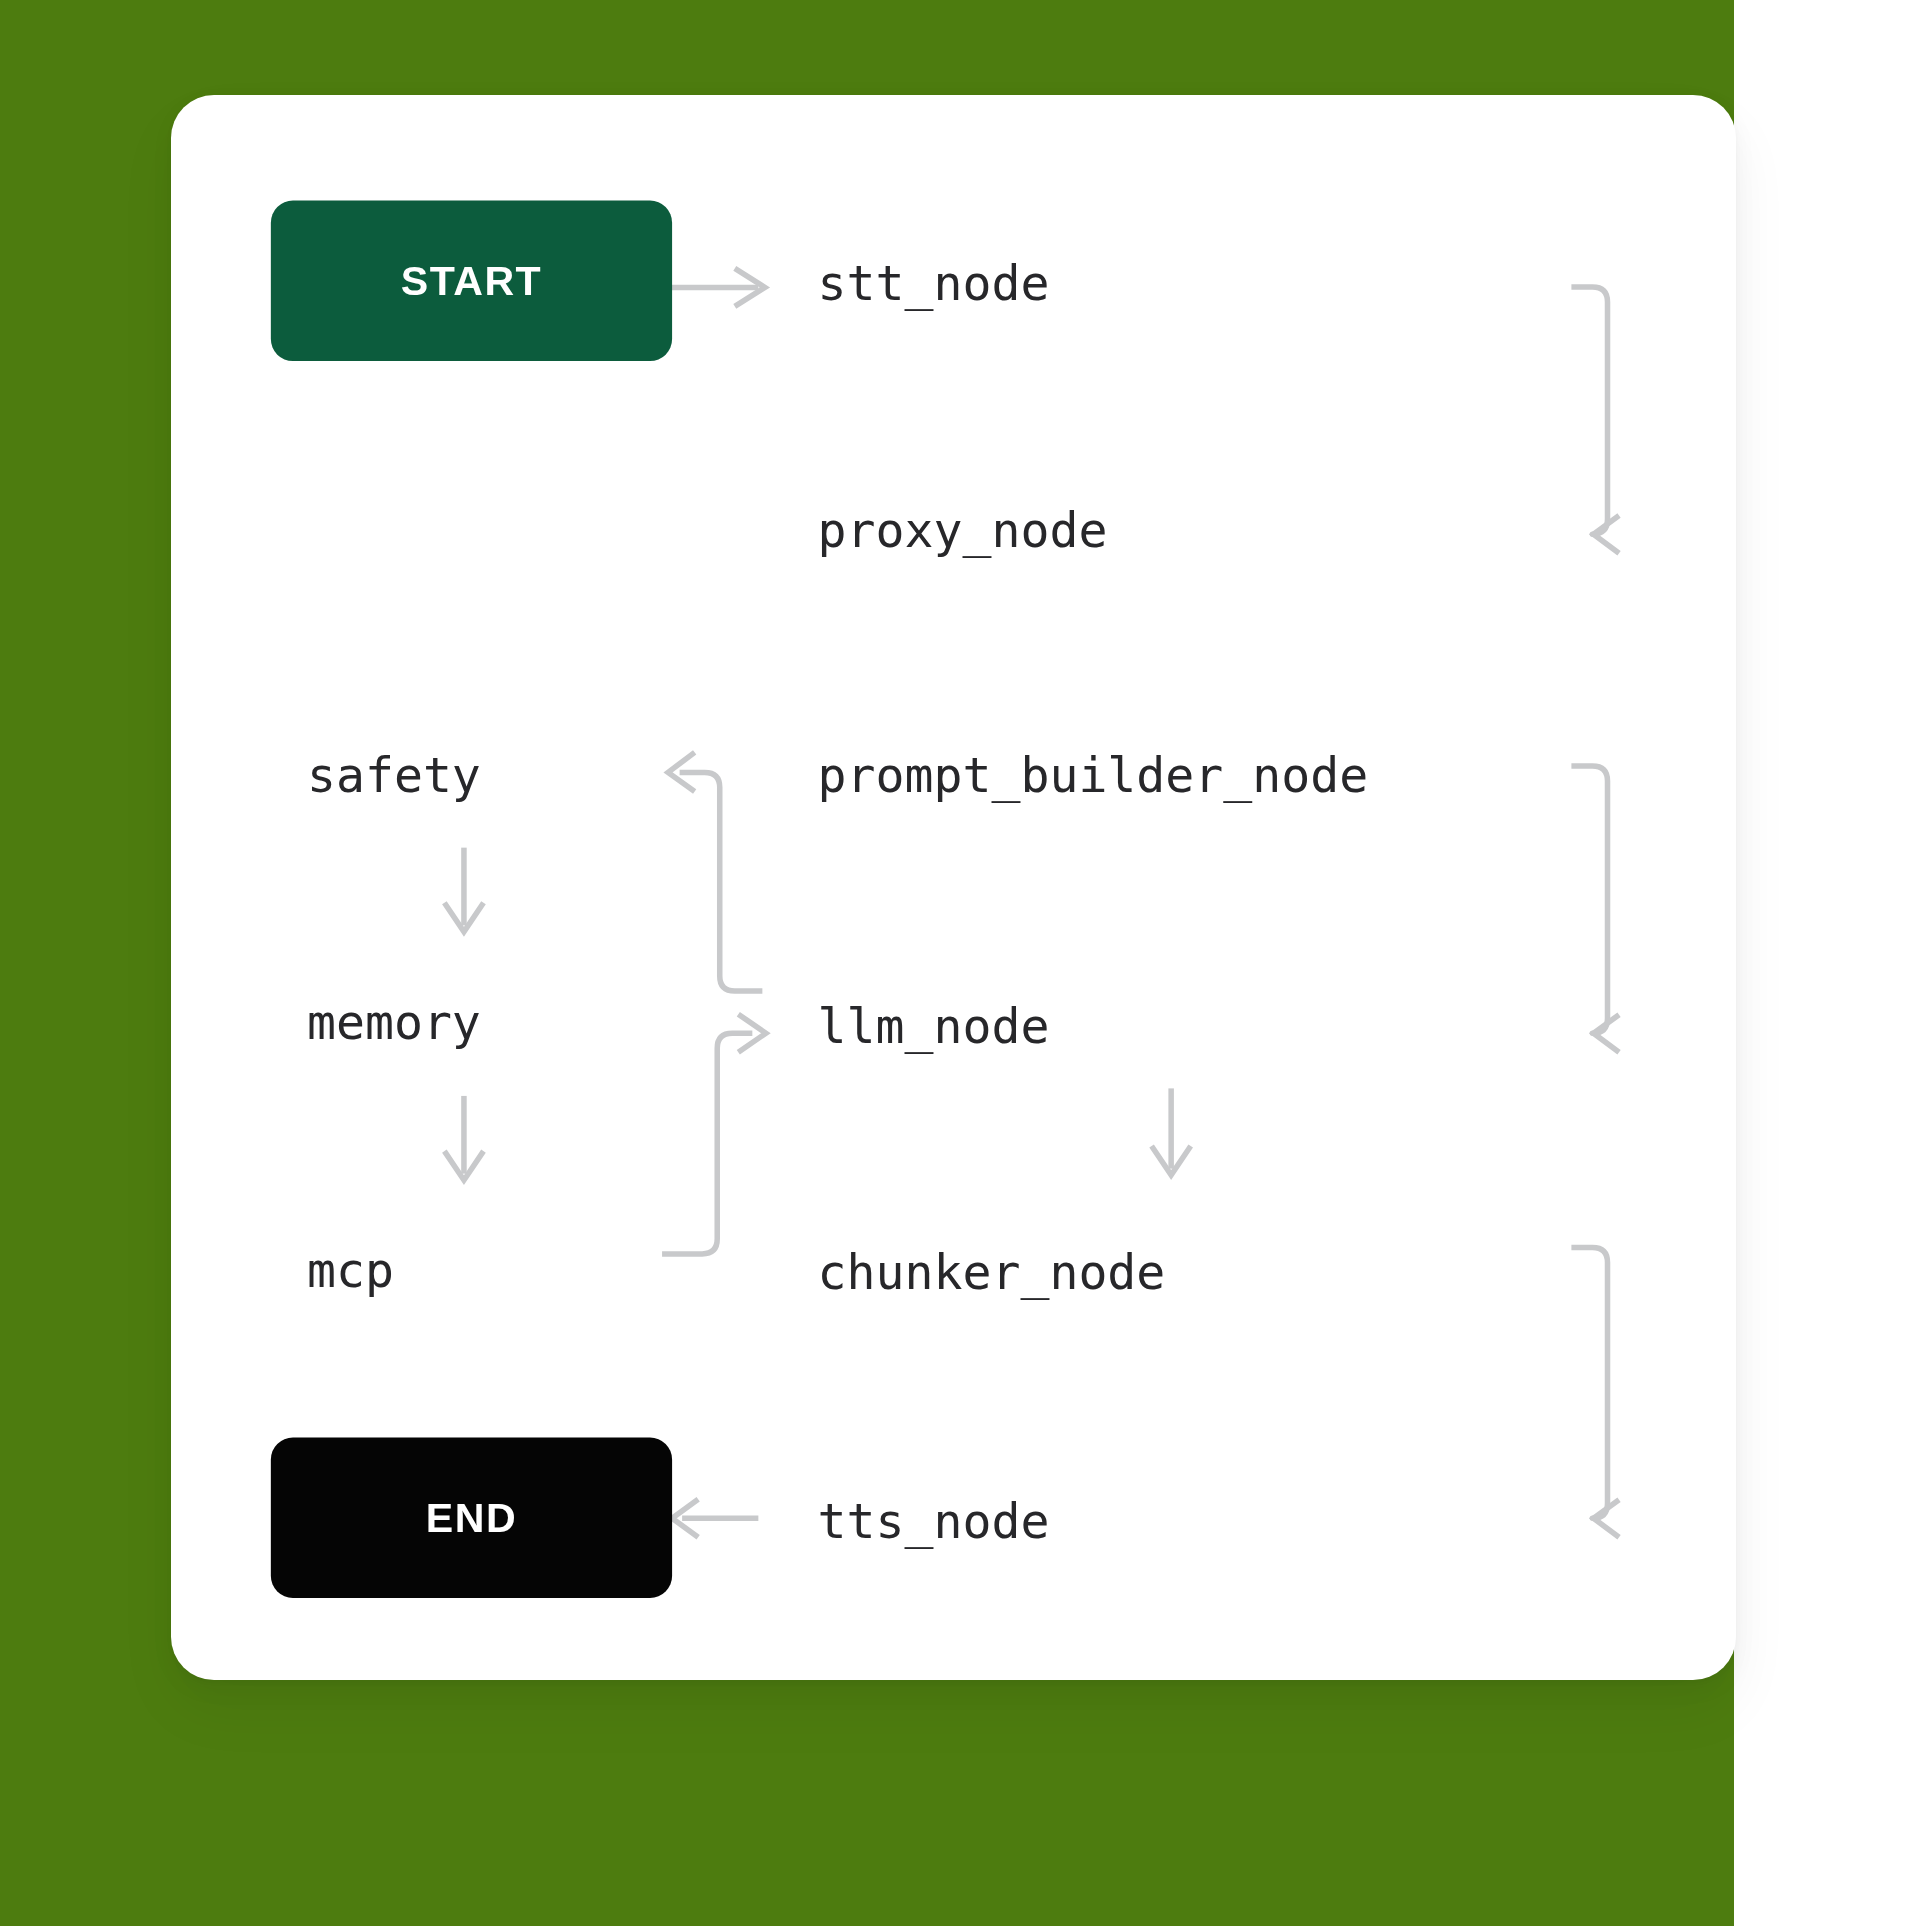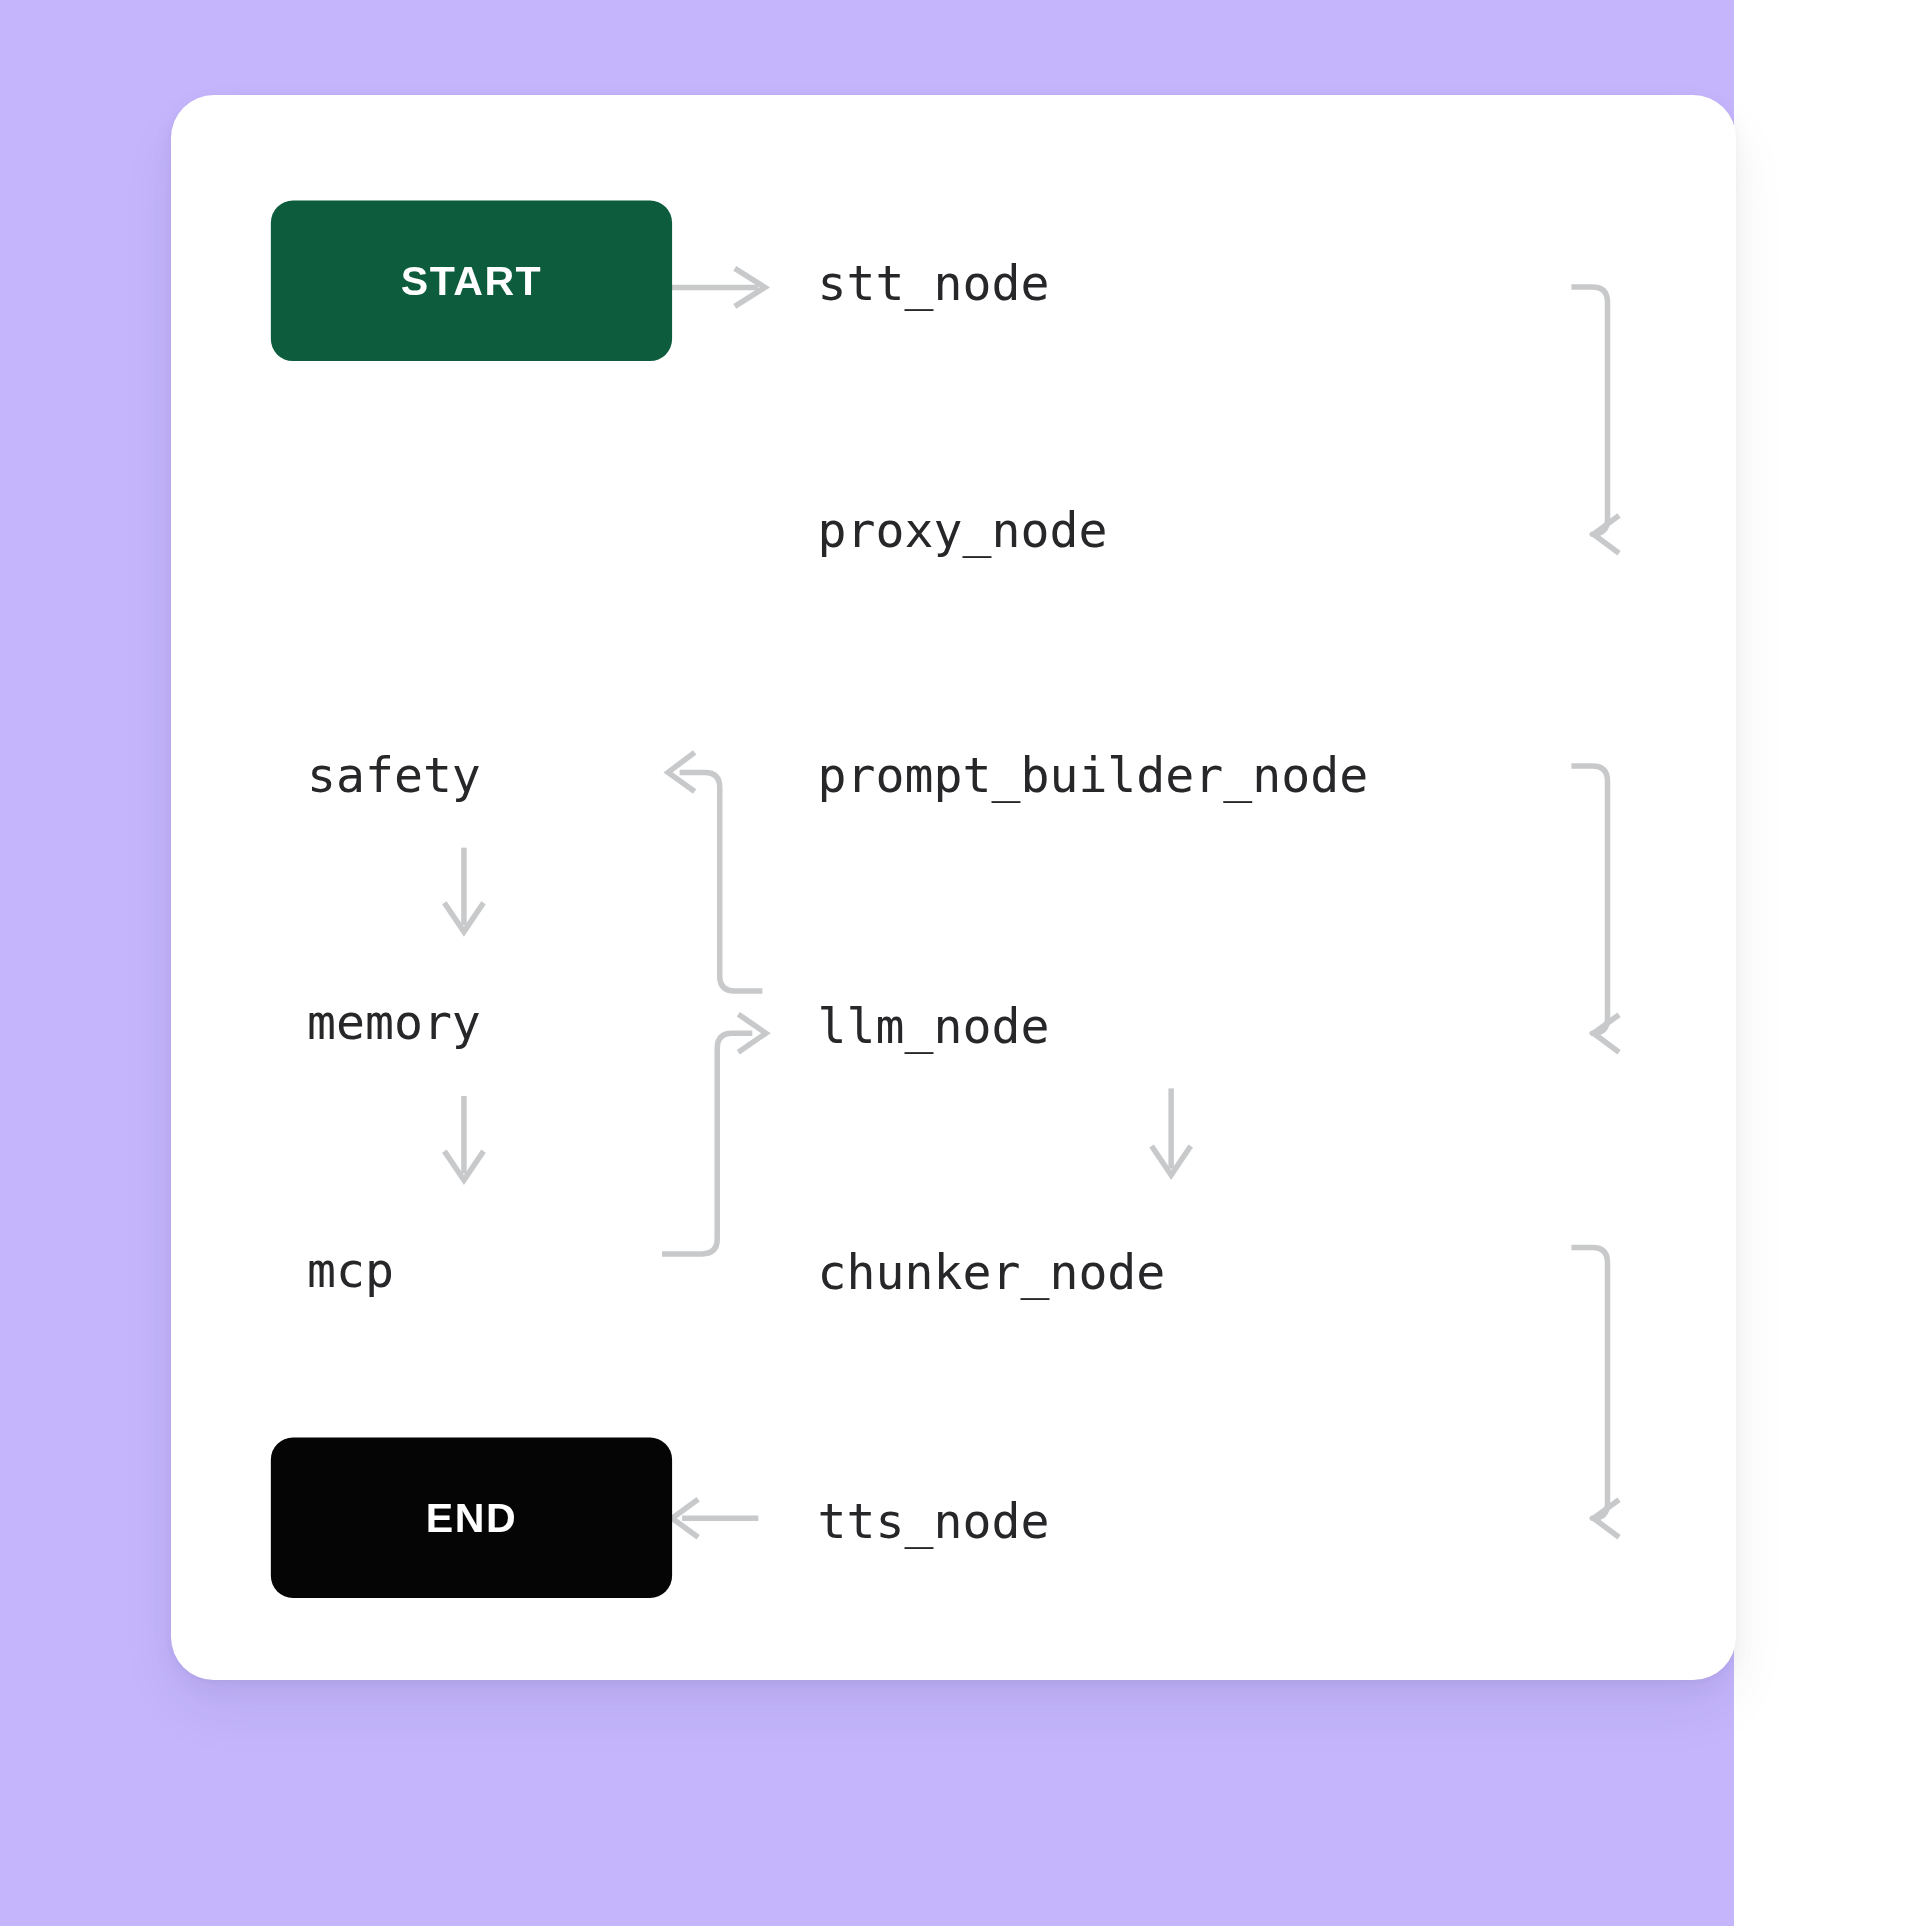--- a/index.html
+++ b/index.html
@@ -8,21 +8,21 @@
     background: #ffffff;
     width: 1926px;
     height: 1926px;
     overflow: hidden;
     font-family: "Liberation Sans", sans-serif;
   }
   #stage {
     position: relative;
     width: 1734px;
     height: 1926px;
-    background: #c4b5fd;
+    background: #4d7c0f;
   }
   #graph-card {
     position: absolute;
     left: 171px;
     top: 95px;
     width: 1565px;
     height: 1585px;
     background: #ffffff;
     border-radius: 43px;
     box-shadow: 0 30px 60px rgba(16, 24, 40, 0.055),

